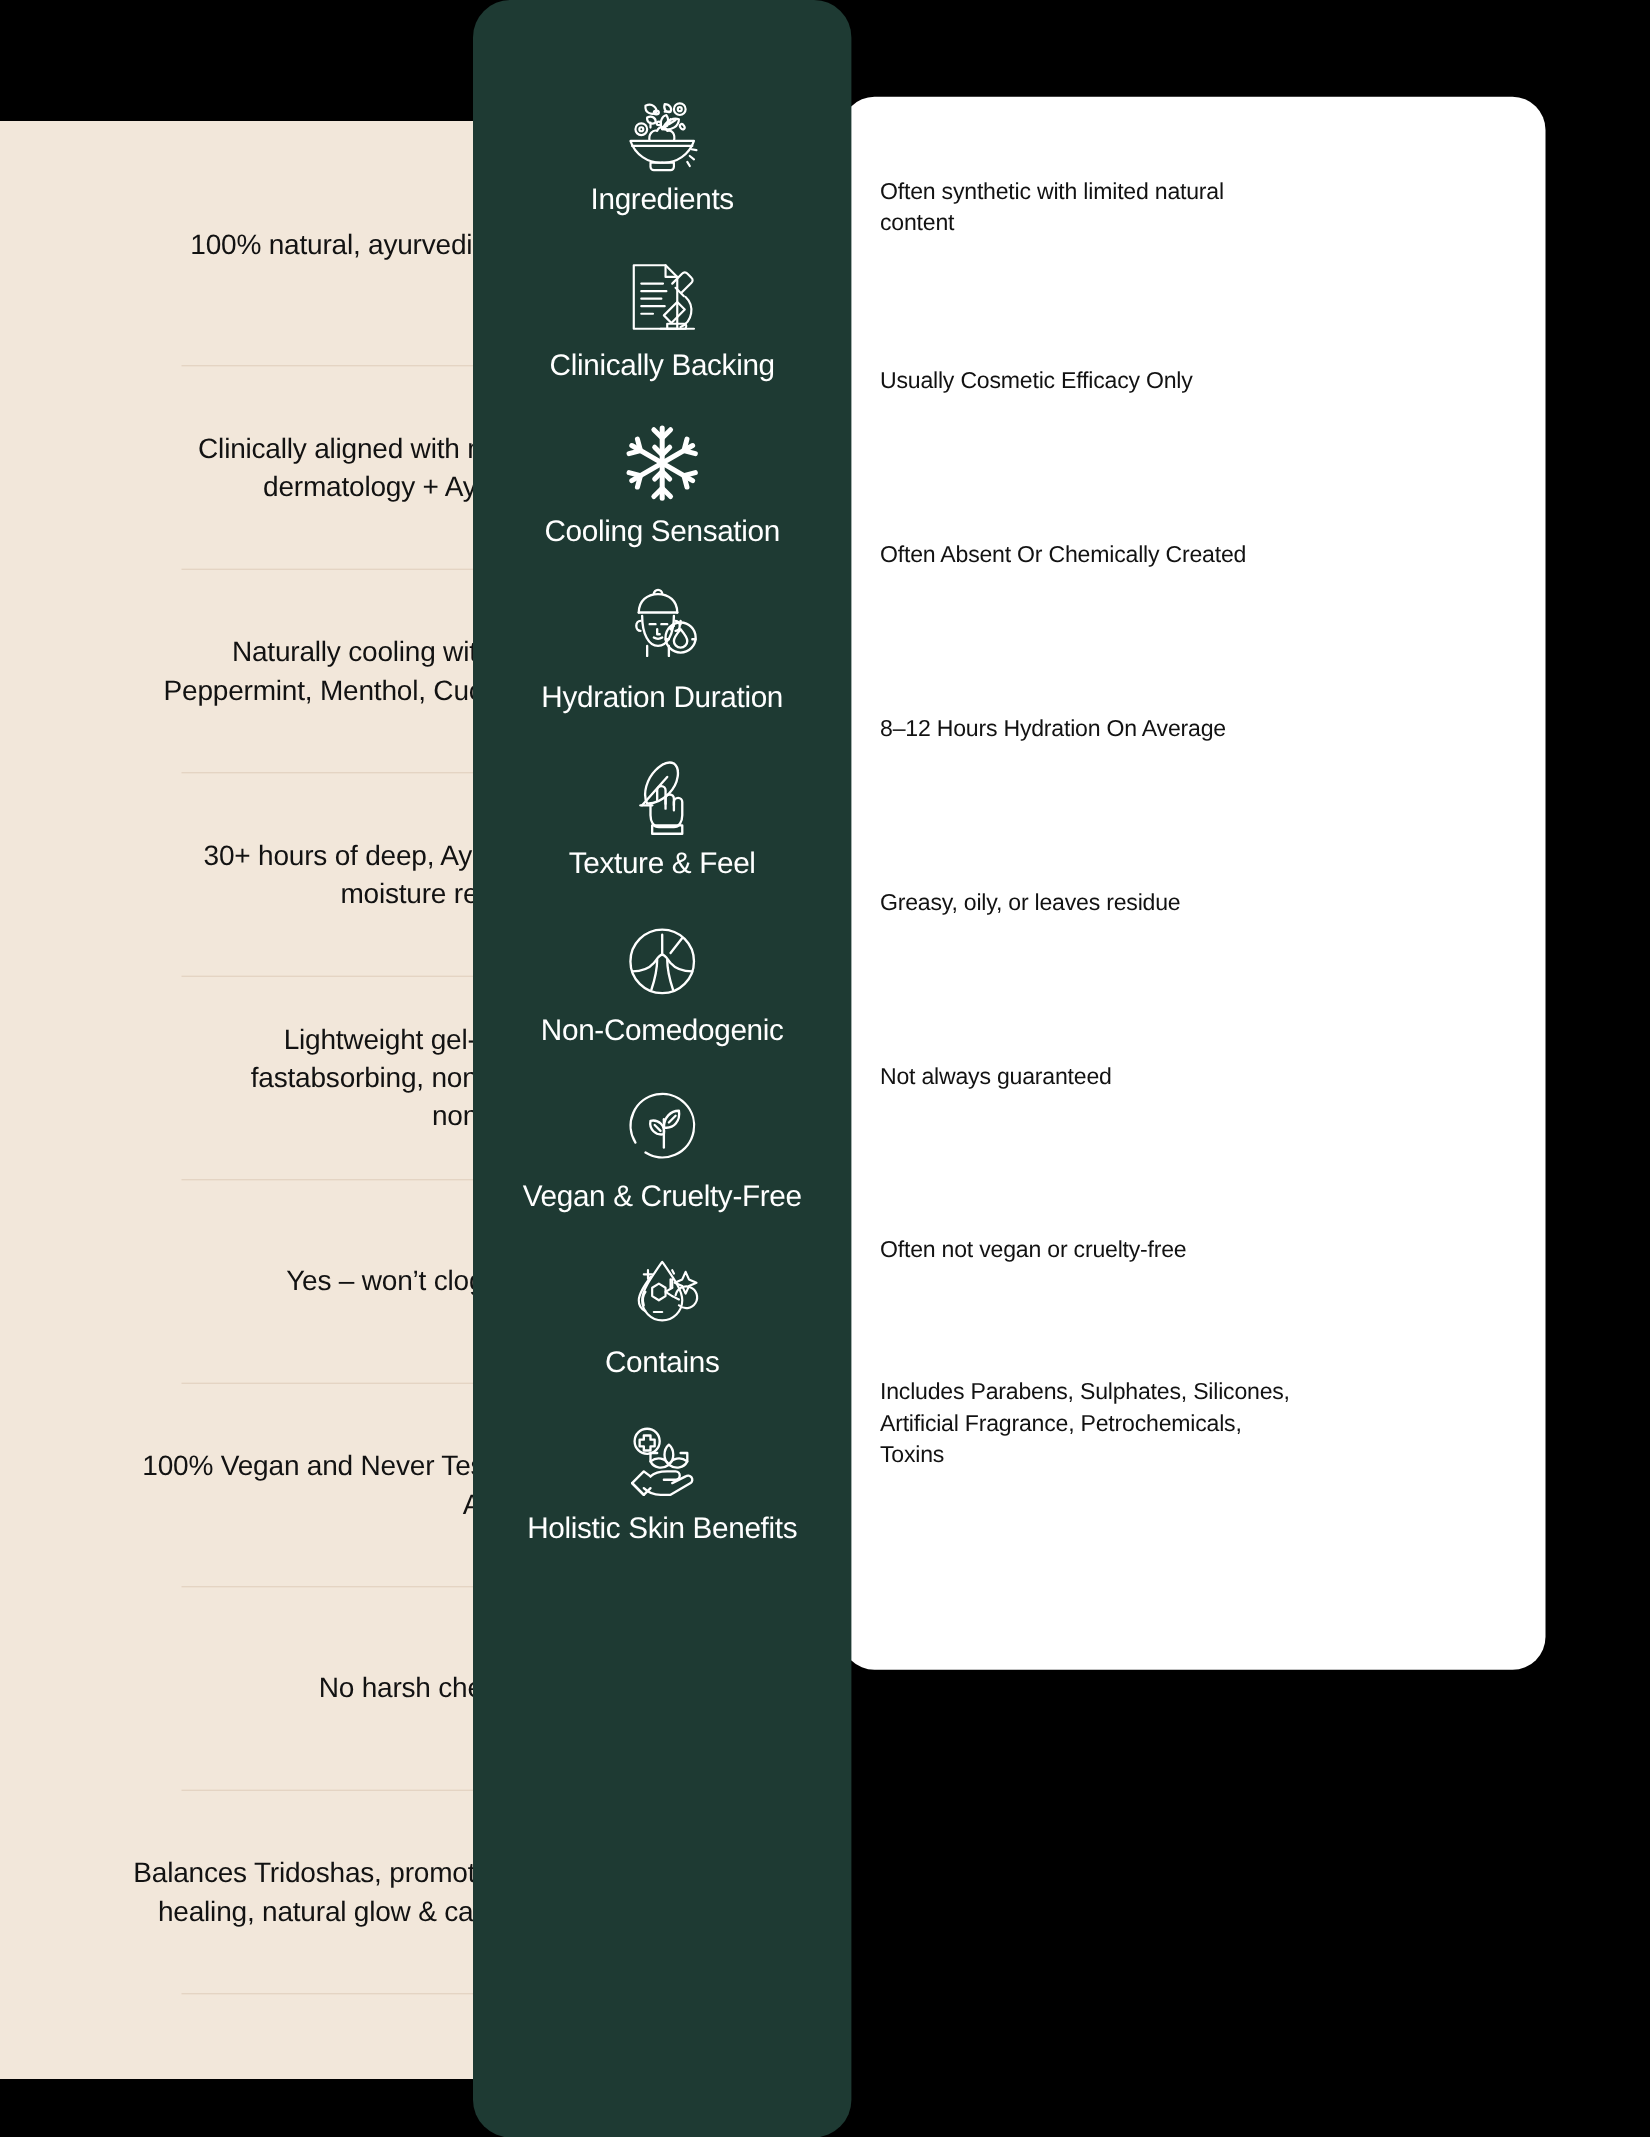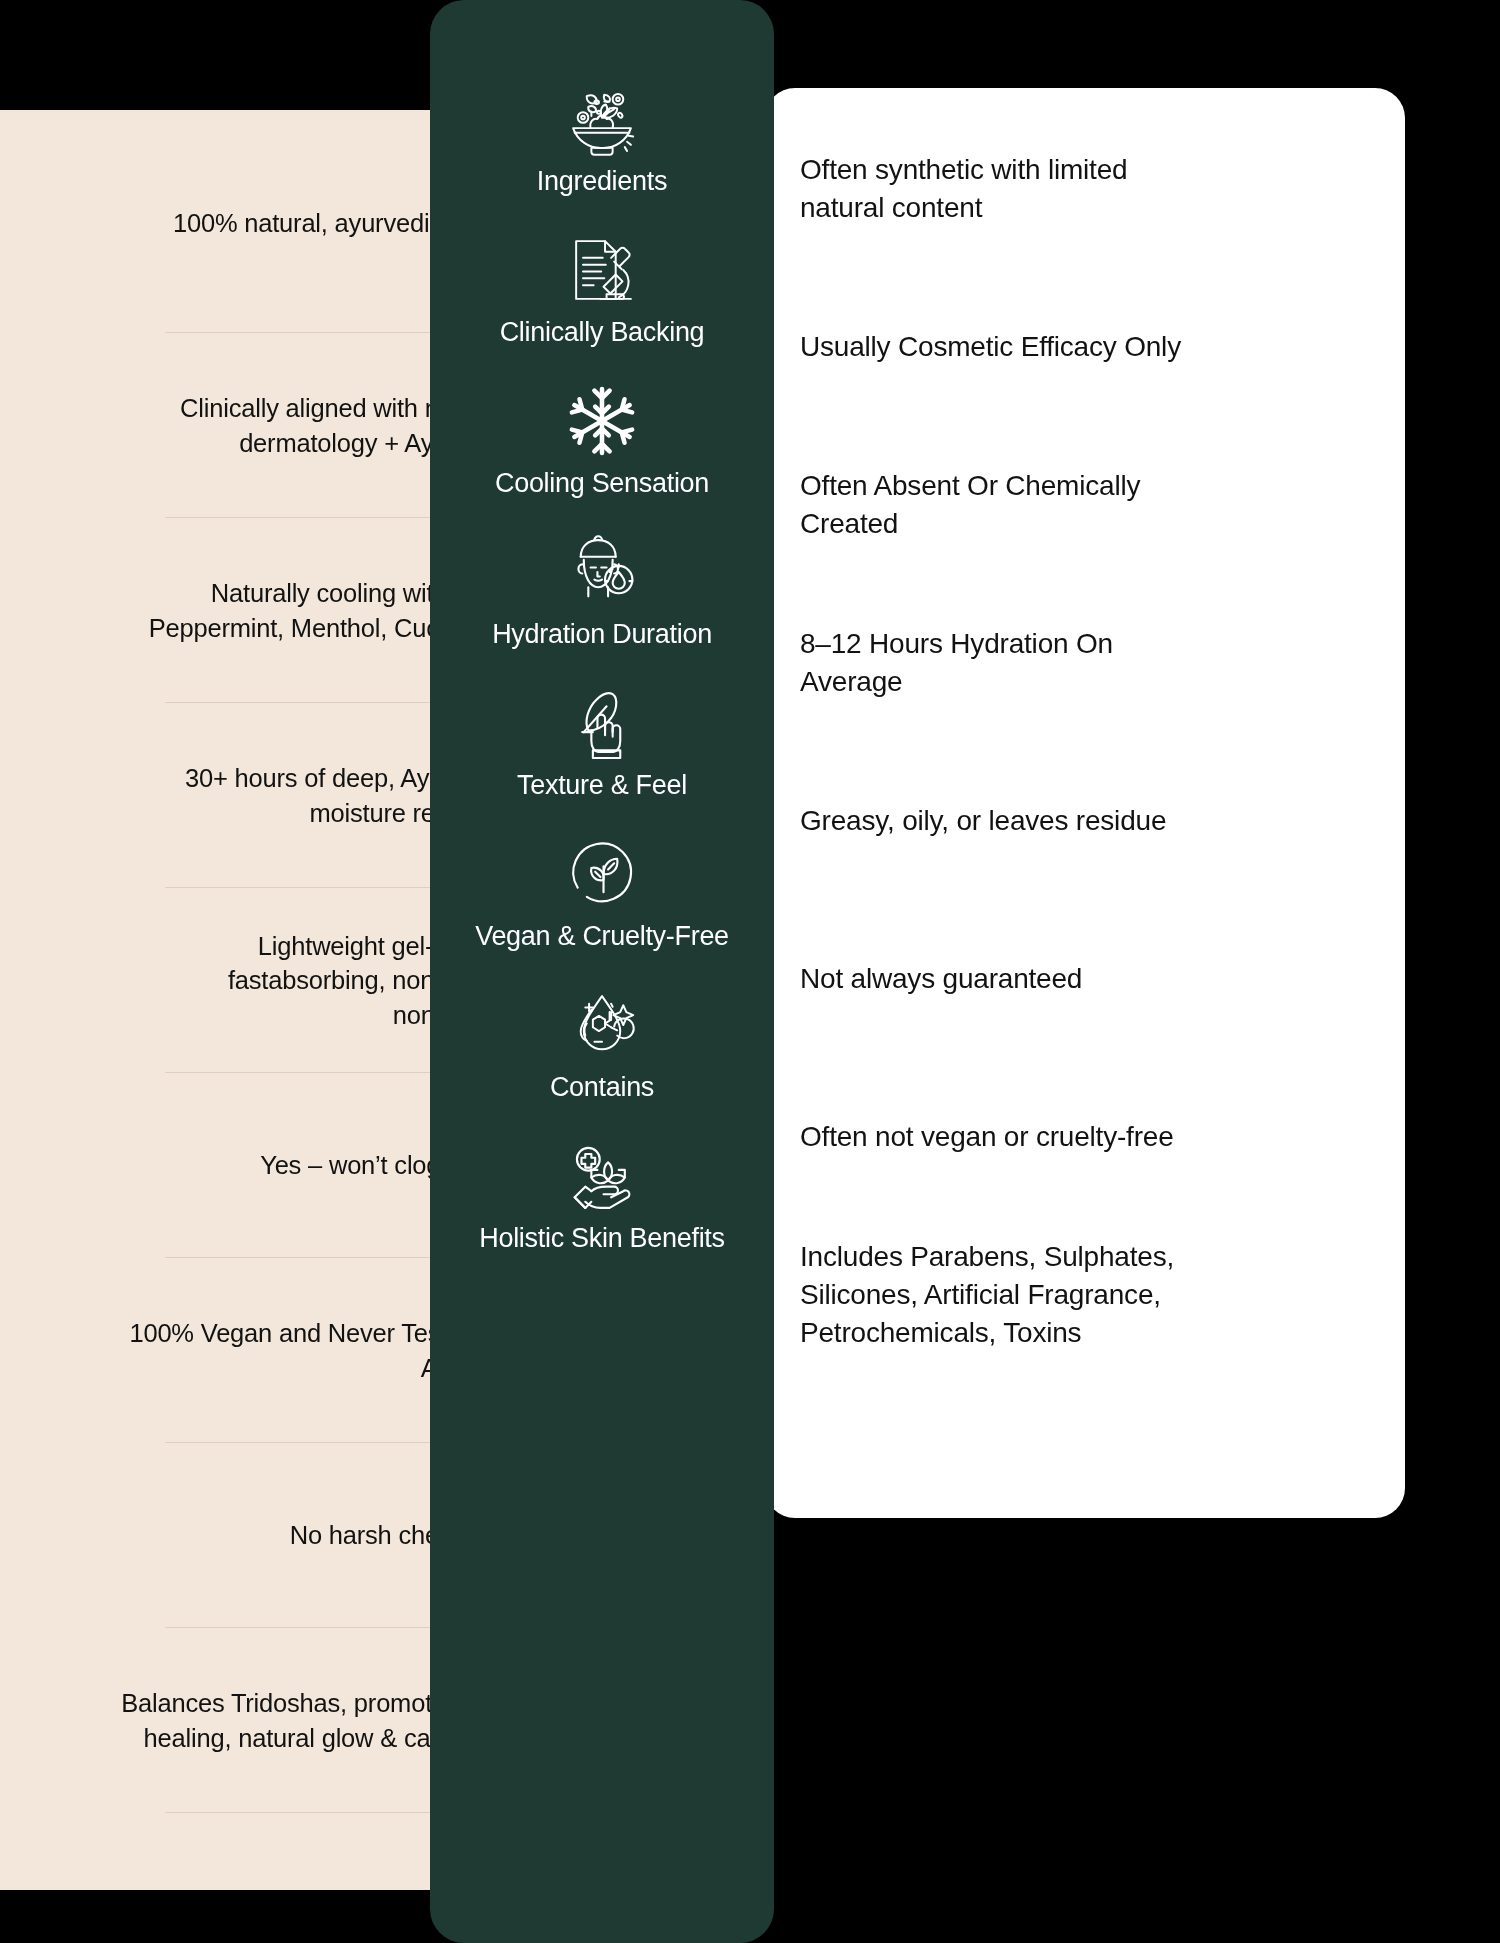--- a/index.html
+++ b/index.html
@@ -81,21 +81,21 @@
     padding-top: 22px;
   }
   .row-right {
     height: 158px;
     display: flex;
     align-items: center;
     justify-content: flex-start;
   }
   .row-right .txt {
     text-align: left;
-    font-size: 28px;
+    font-size: 21px;
     line-height: 1.35;
     color: #121212;
     letter-spacing: -0.2px;
     padding-left: 35px;
     max-width: 420px;
   }
 
   
   .col-center {
     position: absolute;
@@ -314,20 +314,32 @@
           <path d="M24 62 h14"></path>
           <path d="M44 56 v-12 a5 5 0 0 1 10 0 v22"></path>
           <path d="M54 60 v-6 a5 5 0 0 1 10 0 v14"></path>
           <path d="M64 62 v-4 a5 5 0 0 1 10 0 v16 c0 8 -4 14 -10 14 h-18 c-6 0 -10 -6 -10 -14 v-14"></path>
           <path d="M38 86 h36 v10 h-36 z"></path>
         </svg>
       </div>
       <div class="label">Texture &amp; Feel</div>
     </div>
 
+    <div class="row-center">
+      <div class="icon">
+        <svg viewBox="0 0 100 100" fill="none" stroke="#fff" stroke-width="2.8" stroke-linecap="round" stroke-linejoin="round">
+          <circle cx="50" cy="50" r="38"></circle>
+          <path d="M14 62 c12 0 20 -3 26 -10 c4 -5 6 -10 10 -10 c4 0 6 5 10 10 c6 7 14 10 26 10"></path>
+          <path d="M44 48 c0 12 -3 24 -7 36 M56 48 c0 12 3 24 7 36"></path>
+          <path d="M50 42 v-24"></path>
+          <path d="M60 40 l14 -18"></path>
+        </svg>
+      </div>
+      <div class="label">Non-Comedogenic</div>
+    </div>
 
     <div class="row-center">
       <div class="icon">
         <svg viewBox="0 0 100 100" fill="none" stroke="#fff" stroke-width="2.8" stroke-linecap="round" stroke-linejoin="round">
           <path d="M18 68 a38 38 0 1 1 12 12"></path>
           <path d="M52 74 v-34"></path>
           <path d="M52 50 c0 -12 8 -20 18 -20 c2 12 -6 22 -18 20 z"></path>
           <path d="M52 58 c-10 2 -18 -6 -16 -16 c10 -2 18 6 16 16 z"></path>
           <path d="M58 44 l8 -8 M48 54 l-7 -7"></path>
         </svg>

